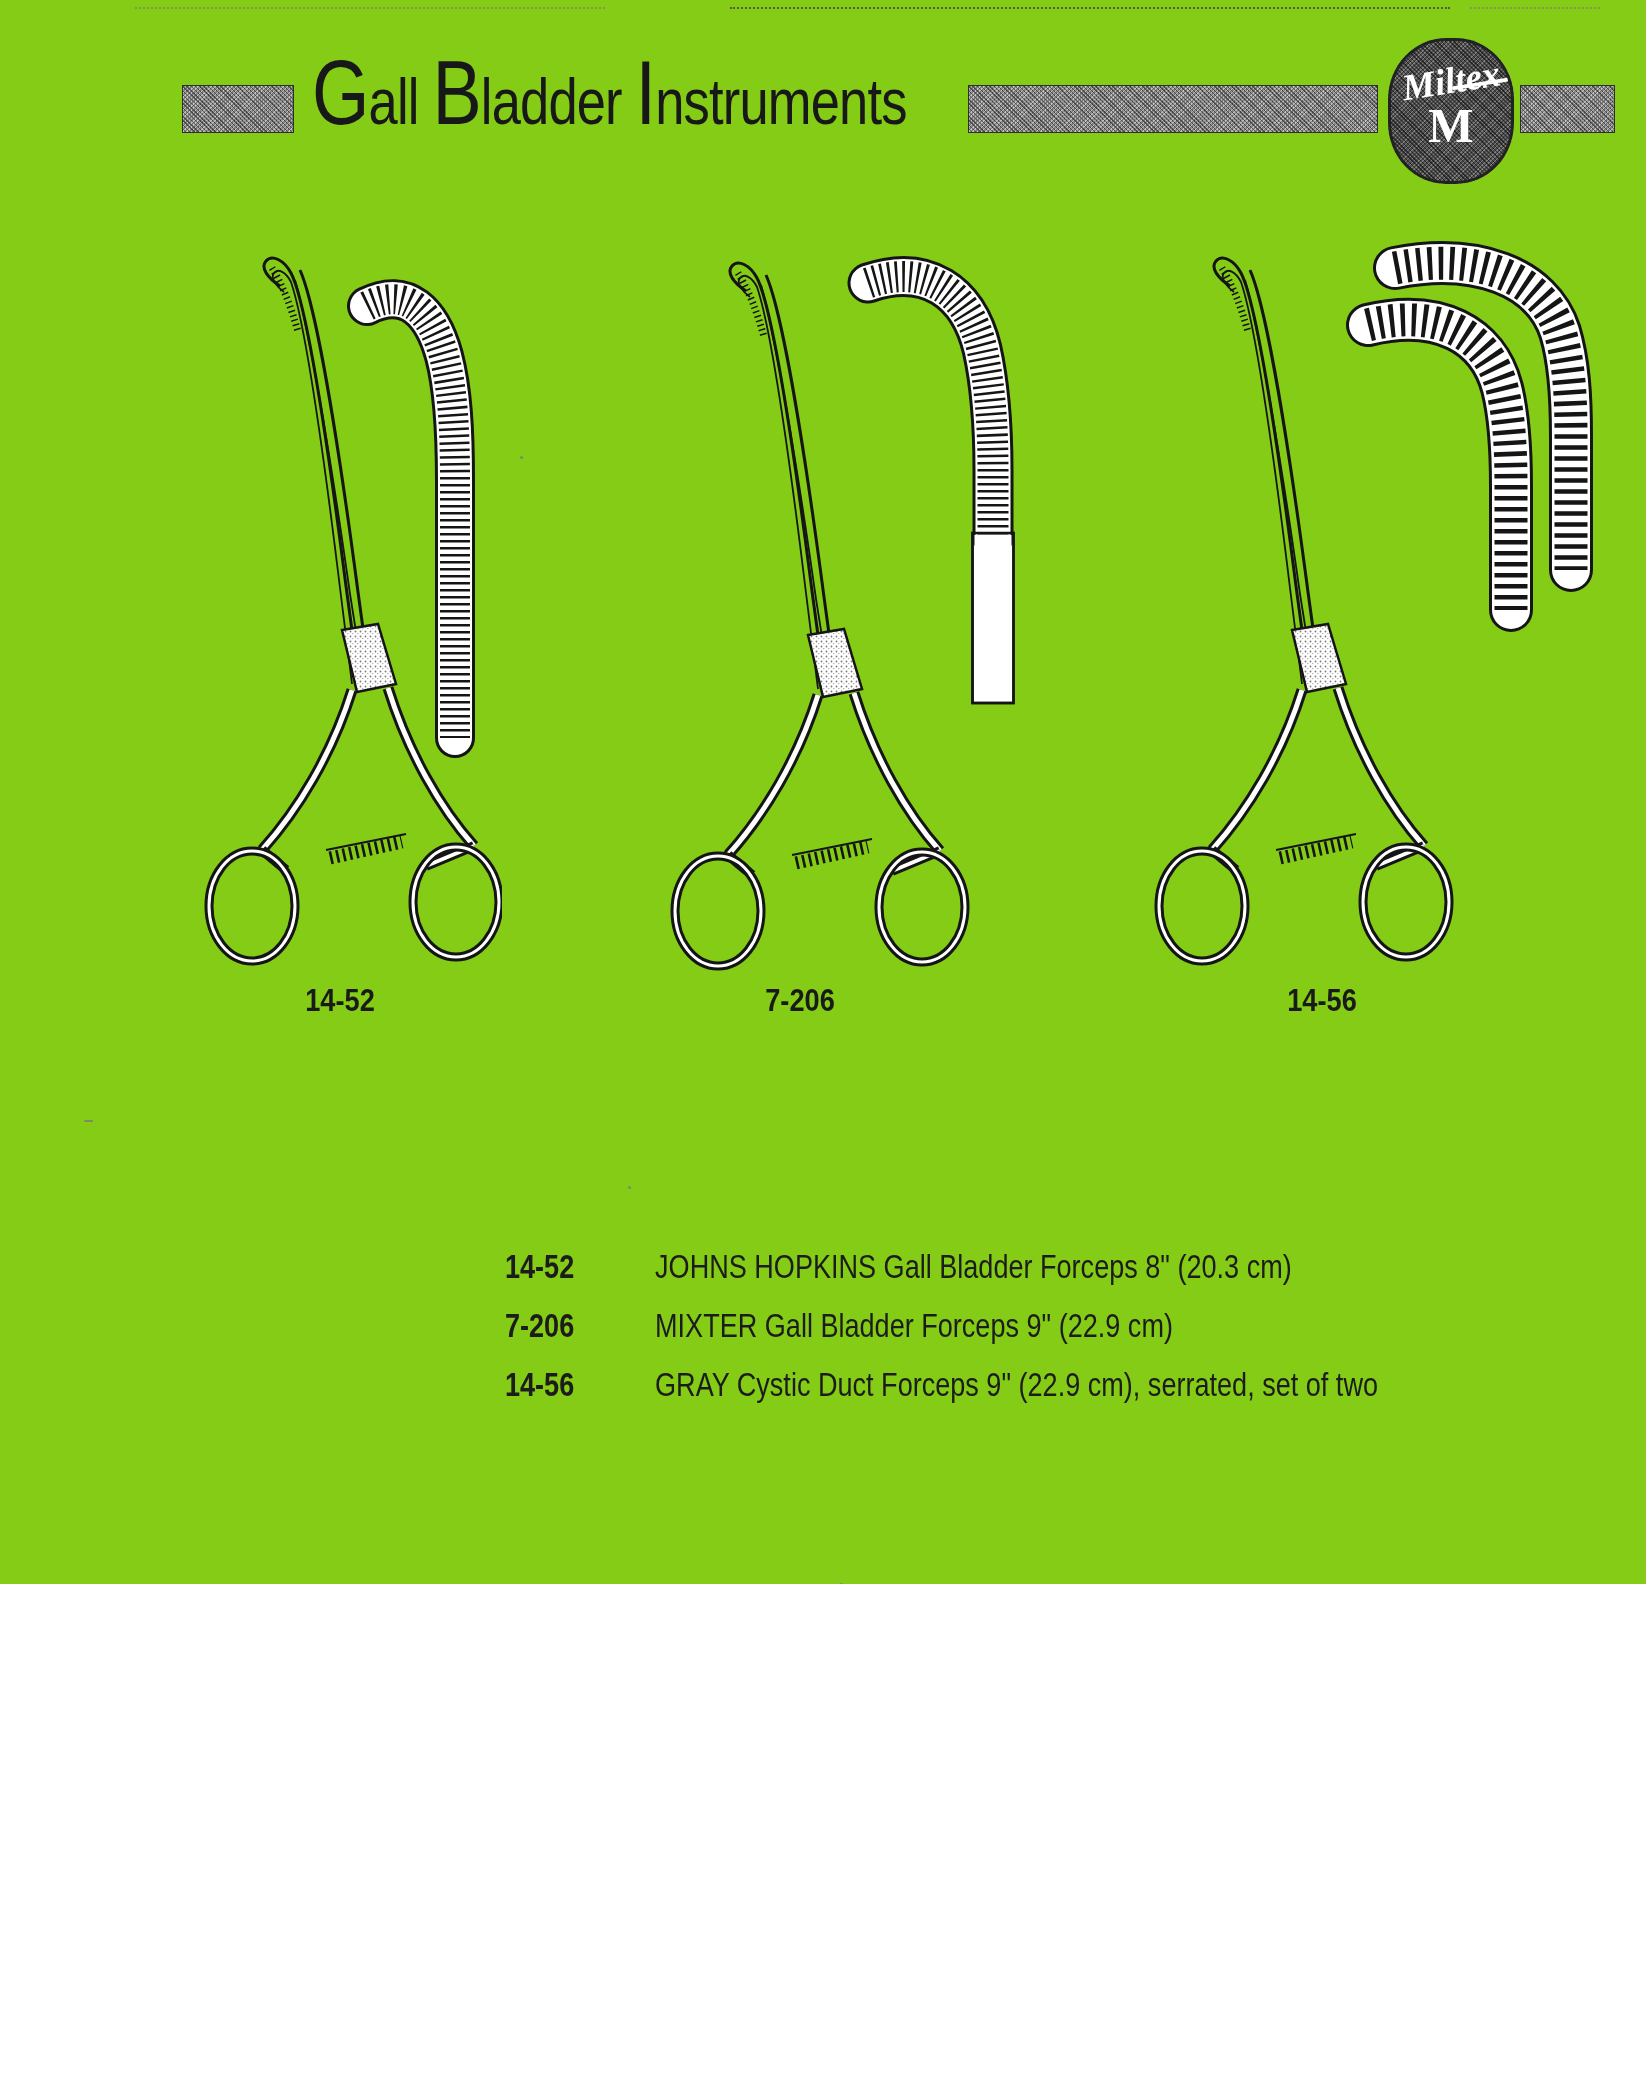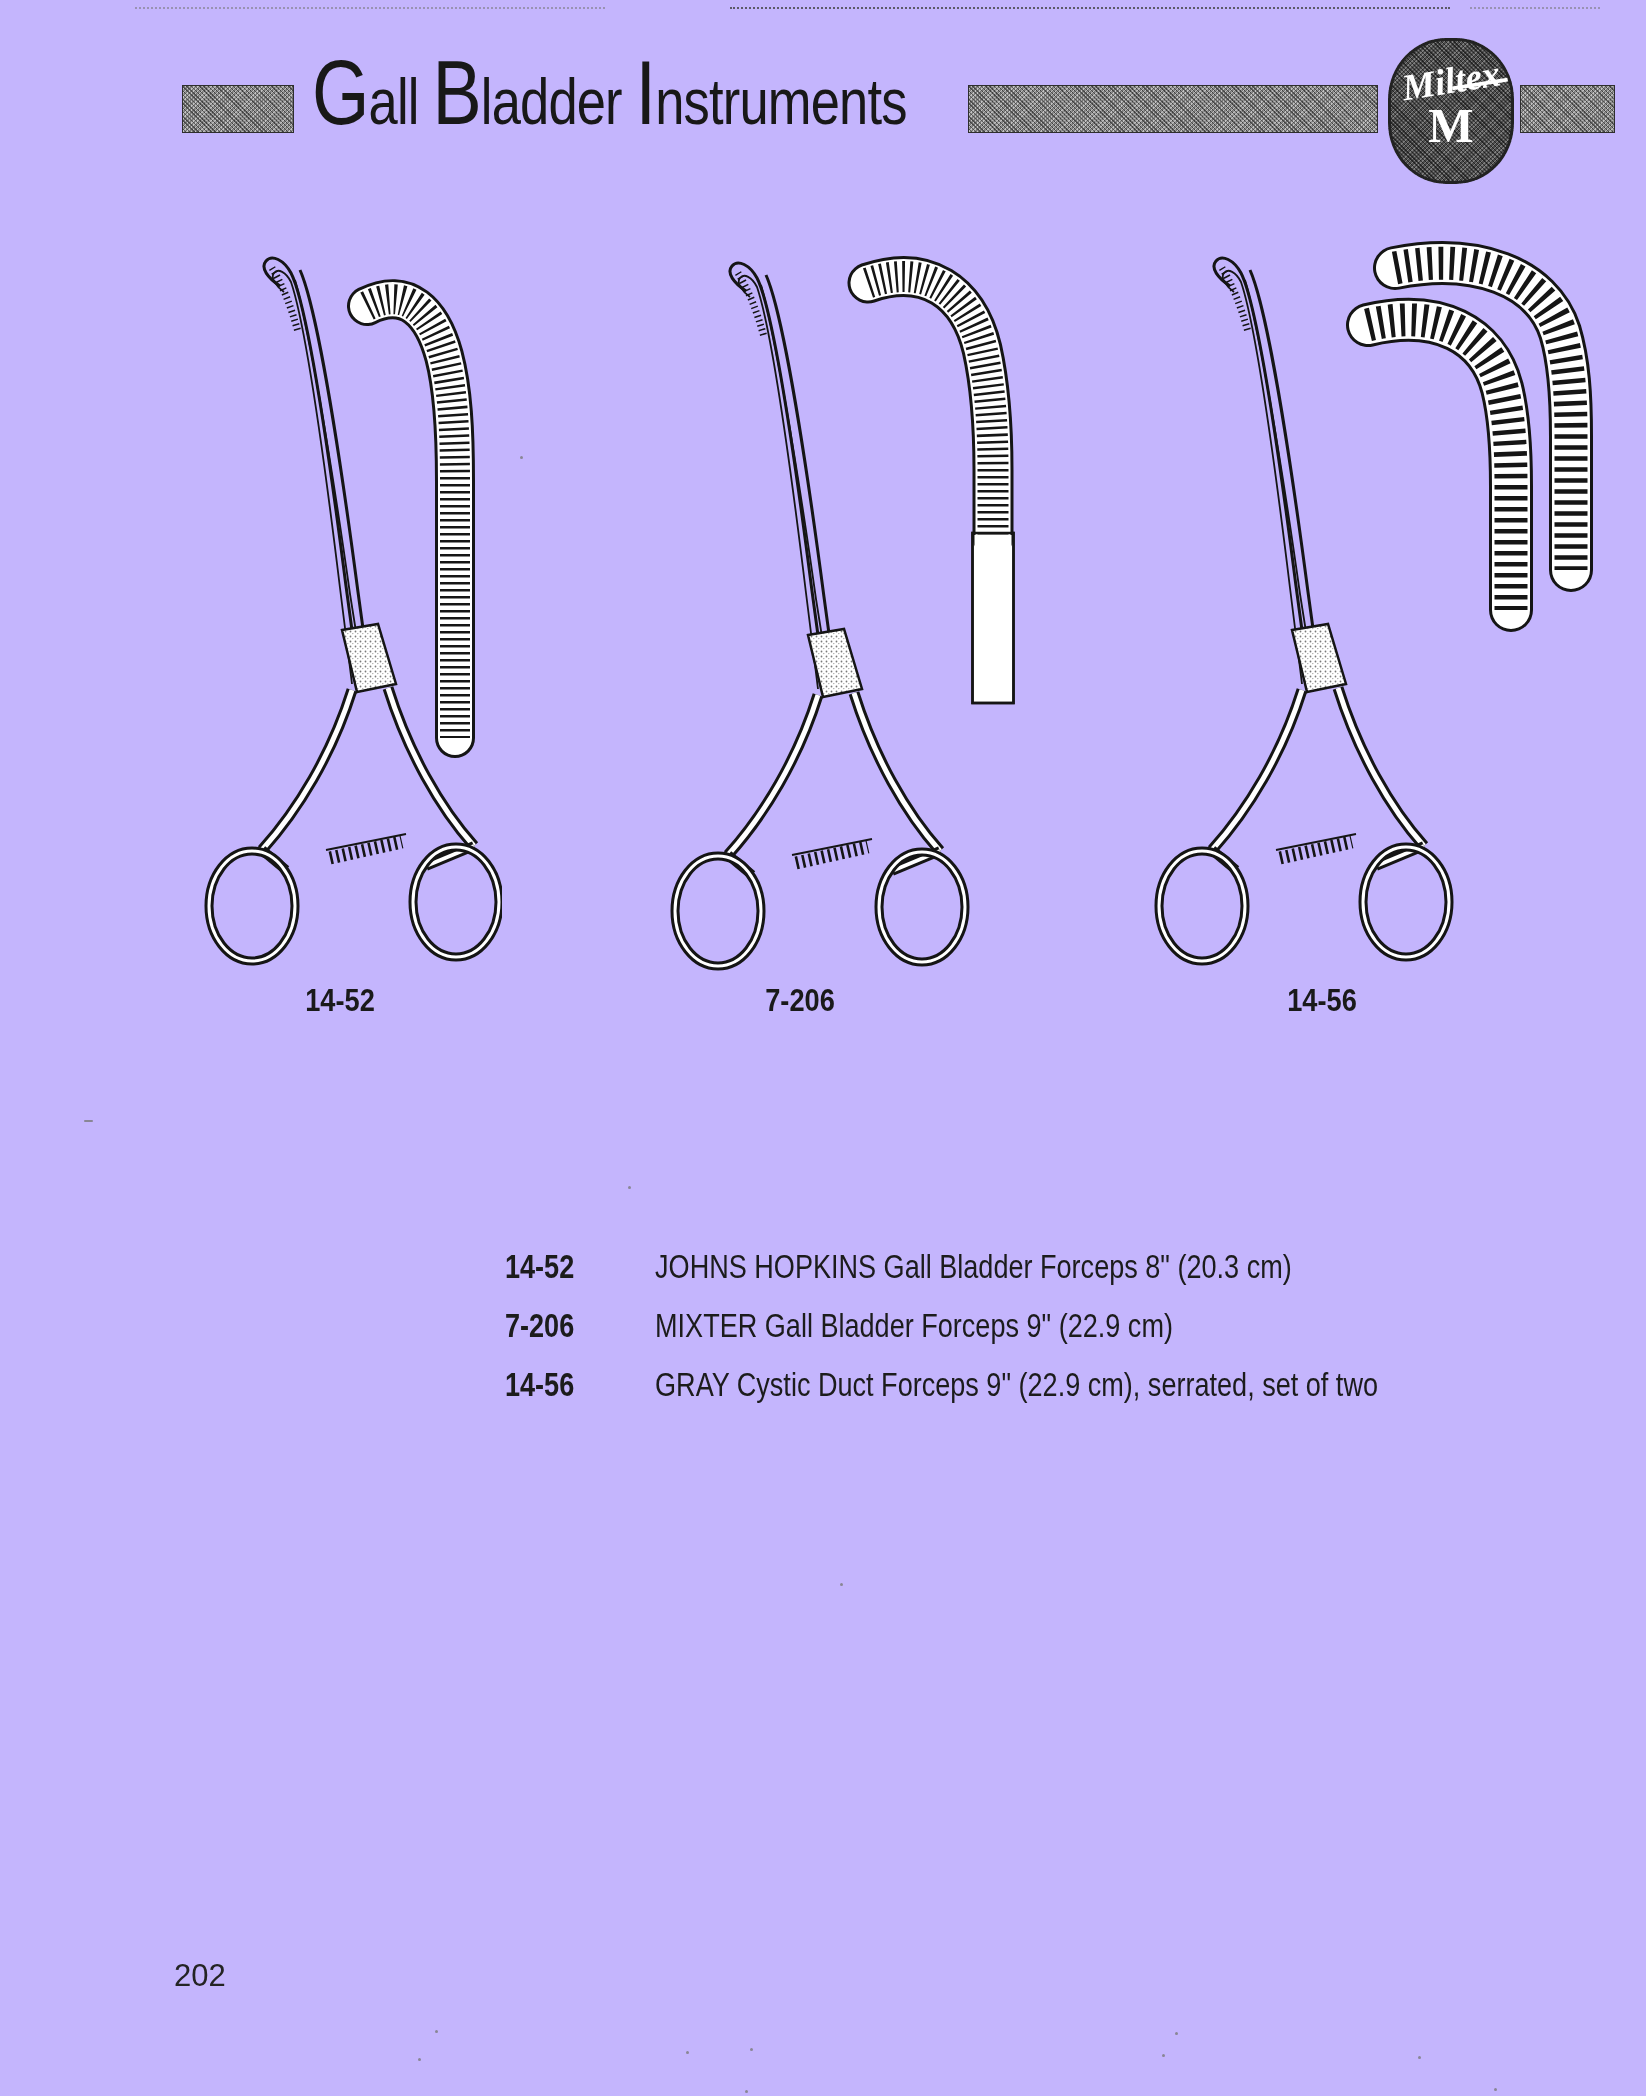--- a/index.html
+++ b/index.html
@@ -1,17 +1,17 @@
 <!DOCTYPE html>
 <html><head>
 <meta charset="utf-8">
 <style>
   html,body{margin:0;padding:0;background:#fff;}
   .page{
-    position:relative; width:1646px; height:2096px; background:#c4b5fd; overflow:hidden;
+    position:relative; width:1646px; height:1584px; background:#84cc16; overflow:hidden;
     font-family:"Liberation Sans", sans-serif; color:#1a1a1a;
   }
   
   .scanline{position:absolute; height:0; border-top:2px dotted #777; opacity:.55;}
   .scanline.dense{border-top:2px dotted #444; opacity:.8;}
   .speck{position:absolute; width:3px; height:3px; background:#7a7a7a; border-radius:50%; opacity:.8;}
   .speck.wide{width:9px; height:2px; border-radius:1px;}
   
   .halftone{
     background-color:#949494;

